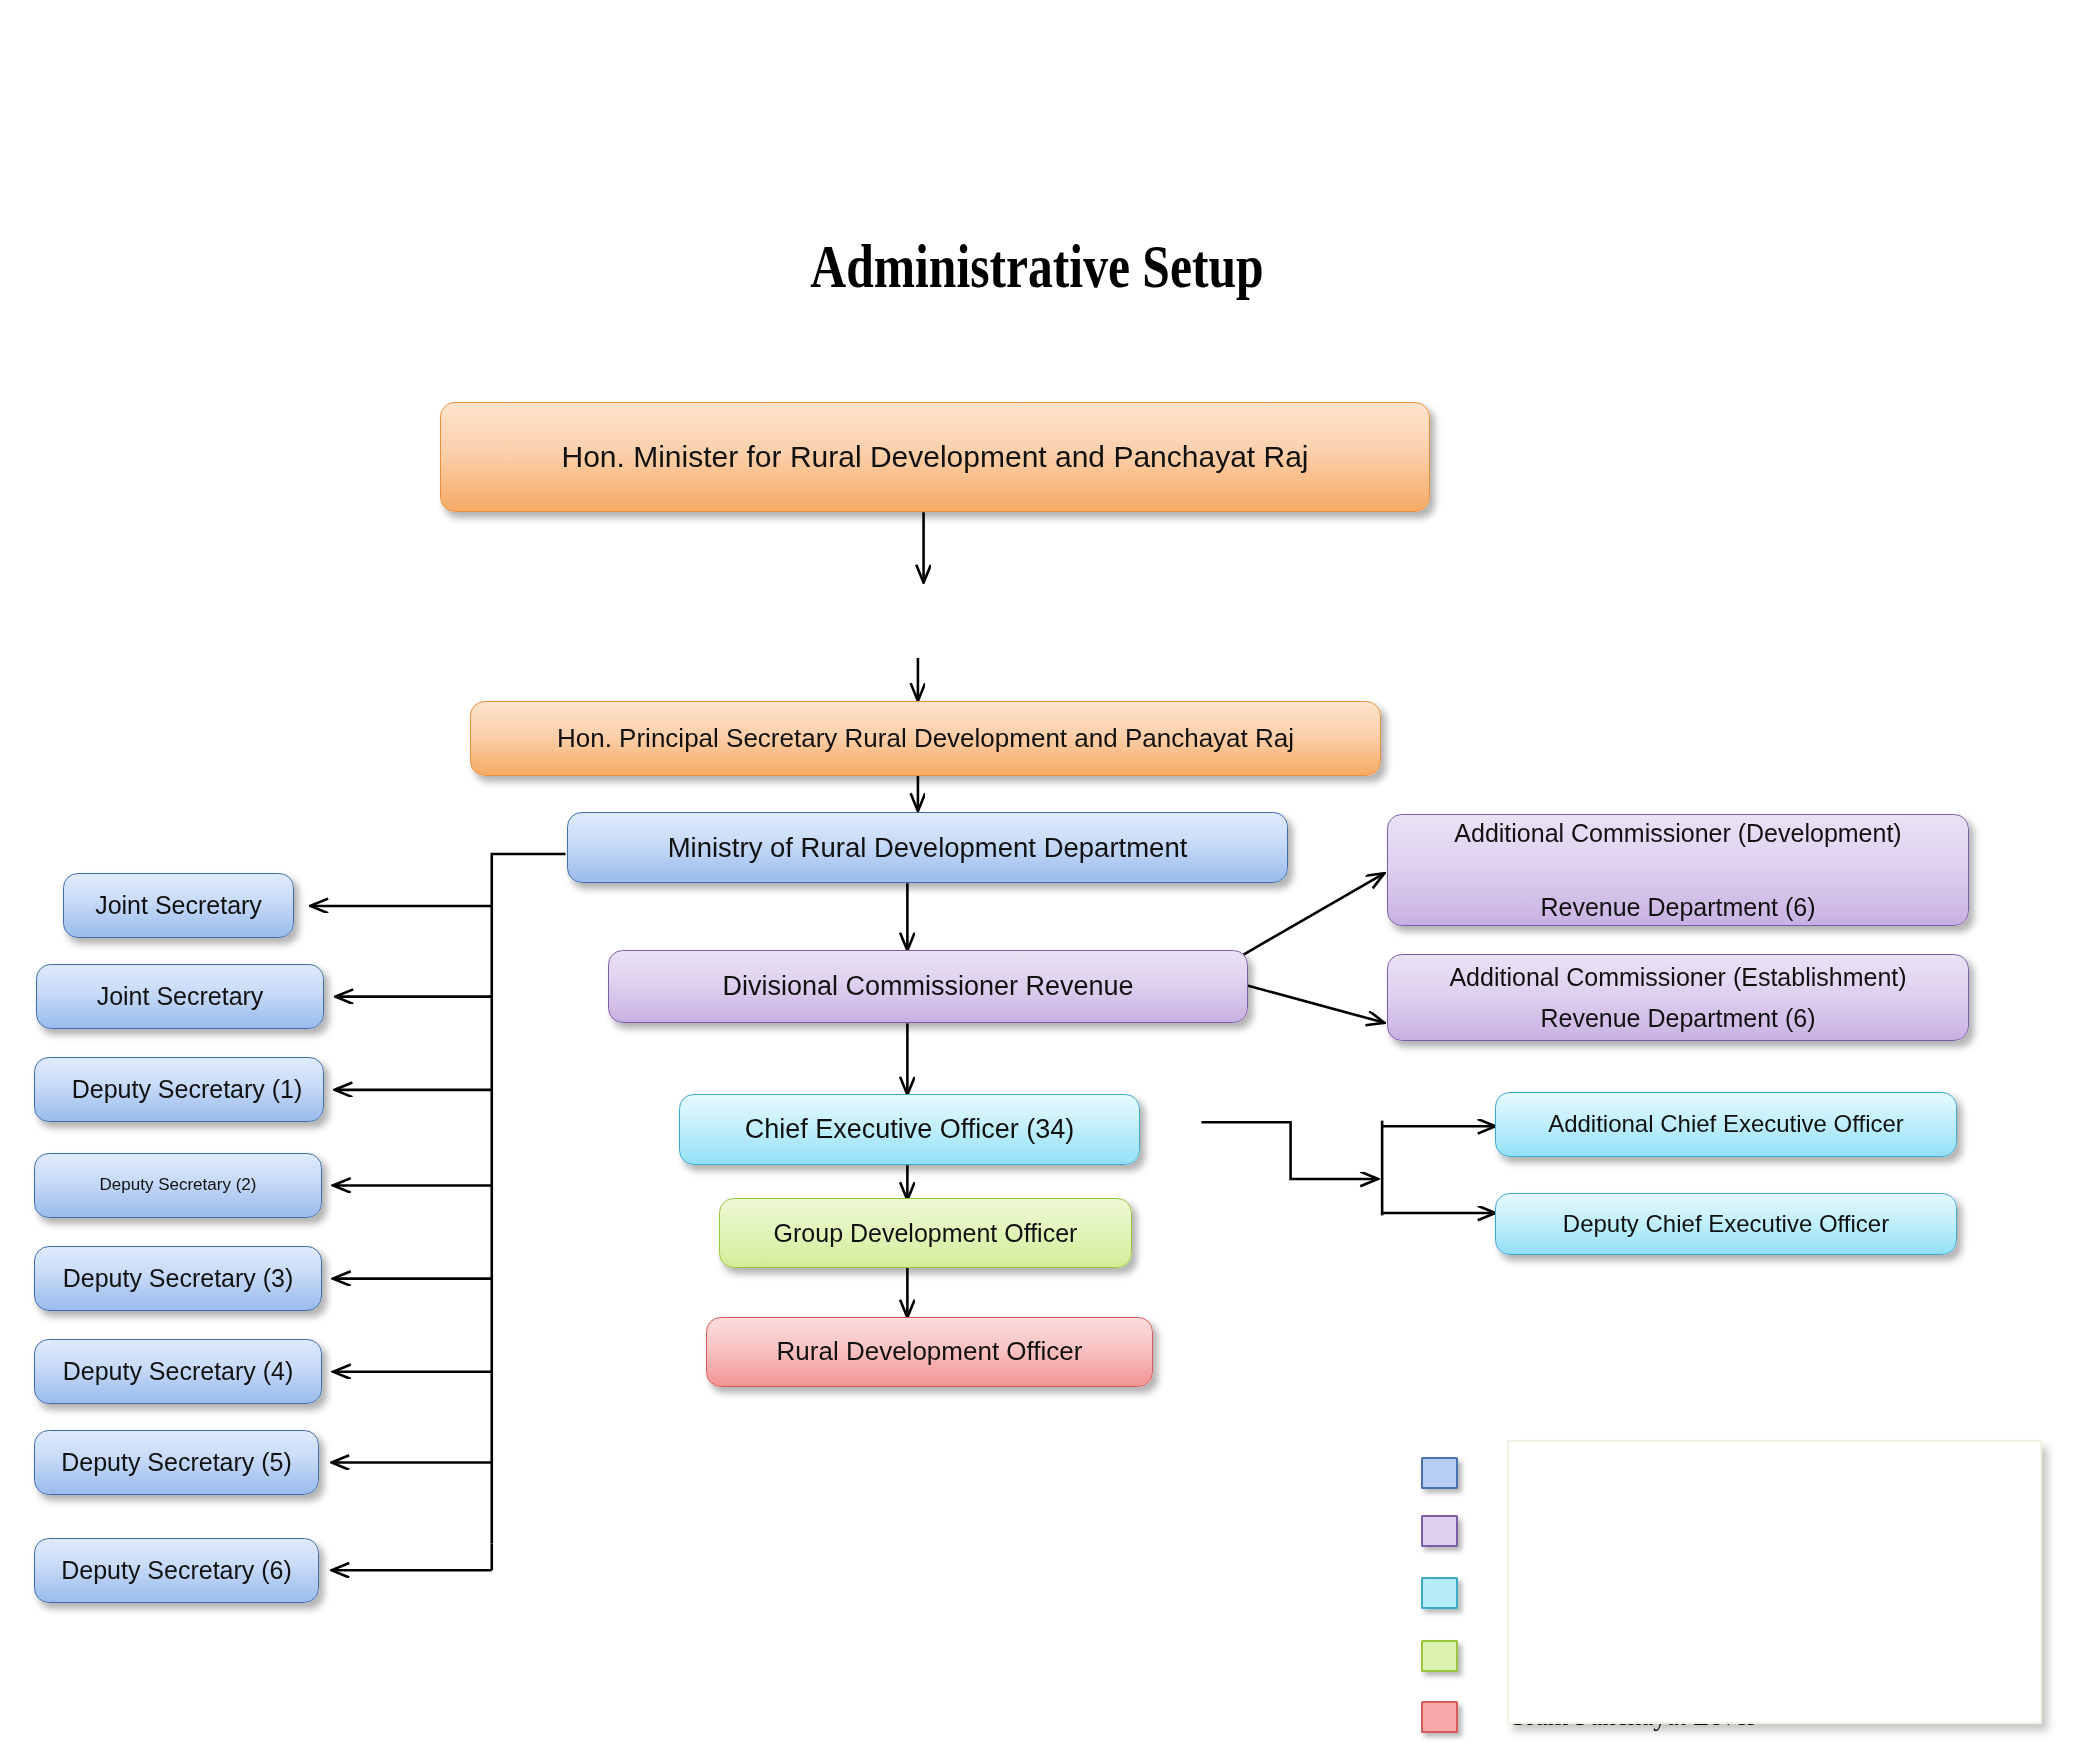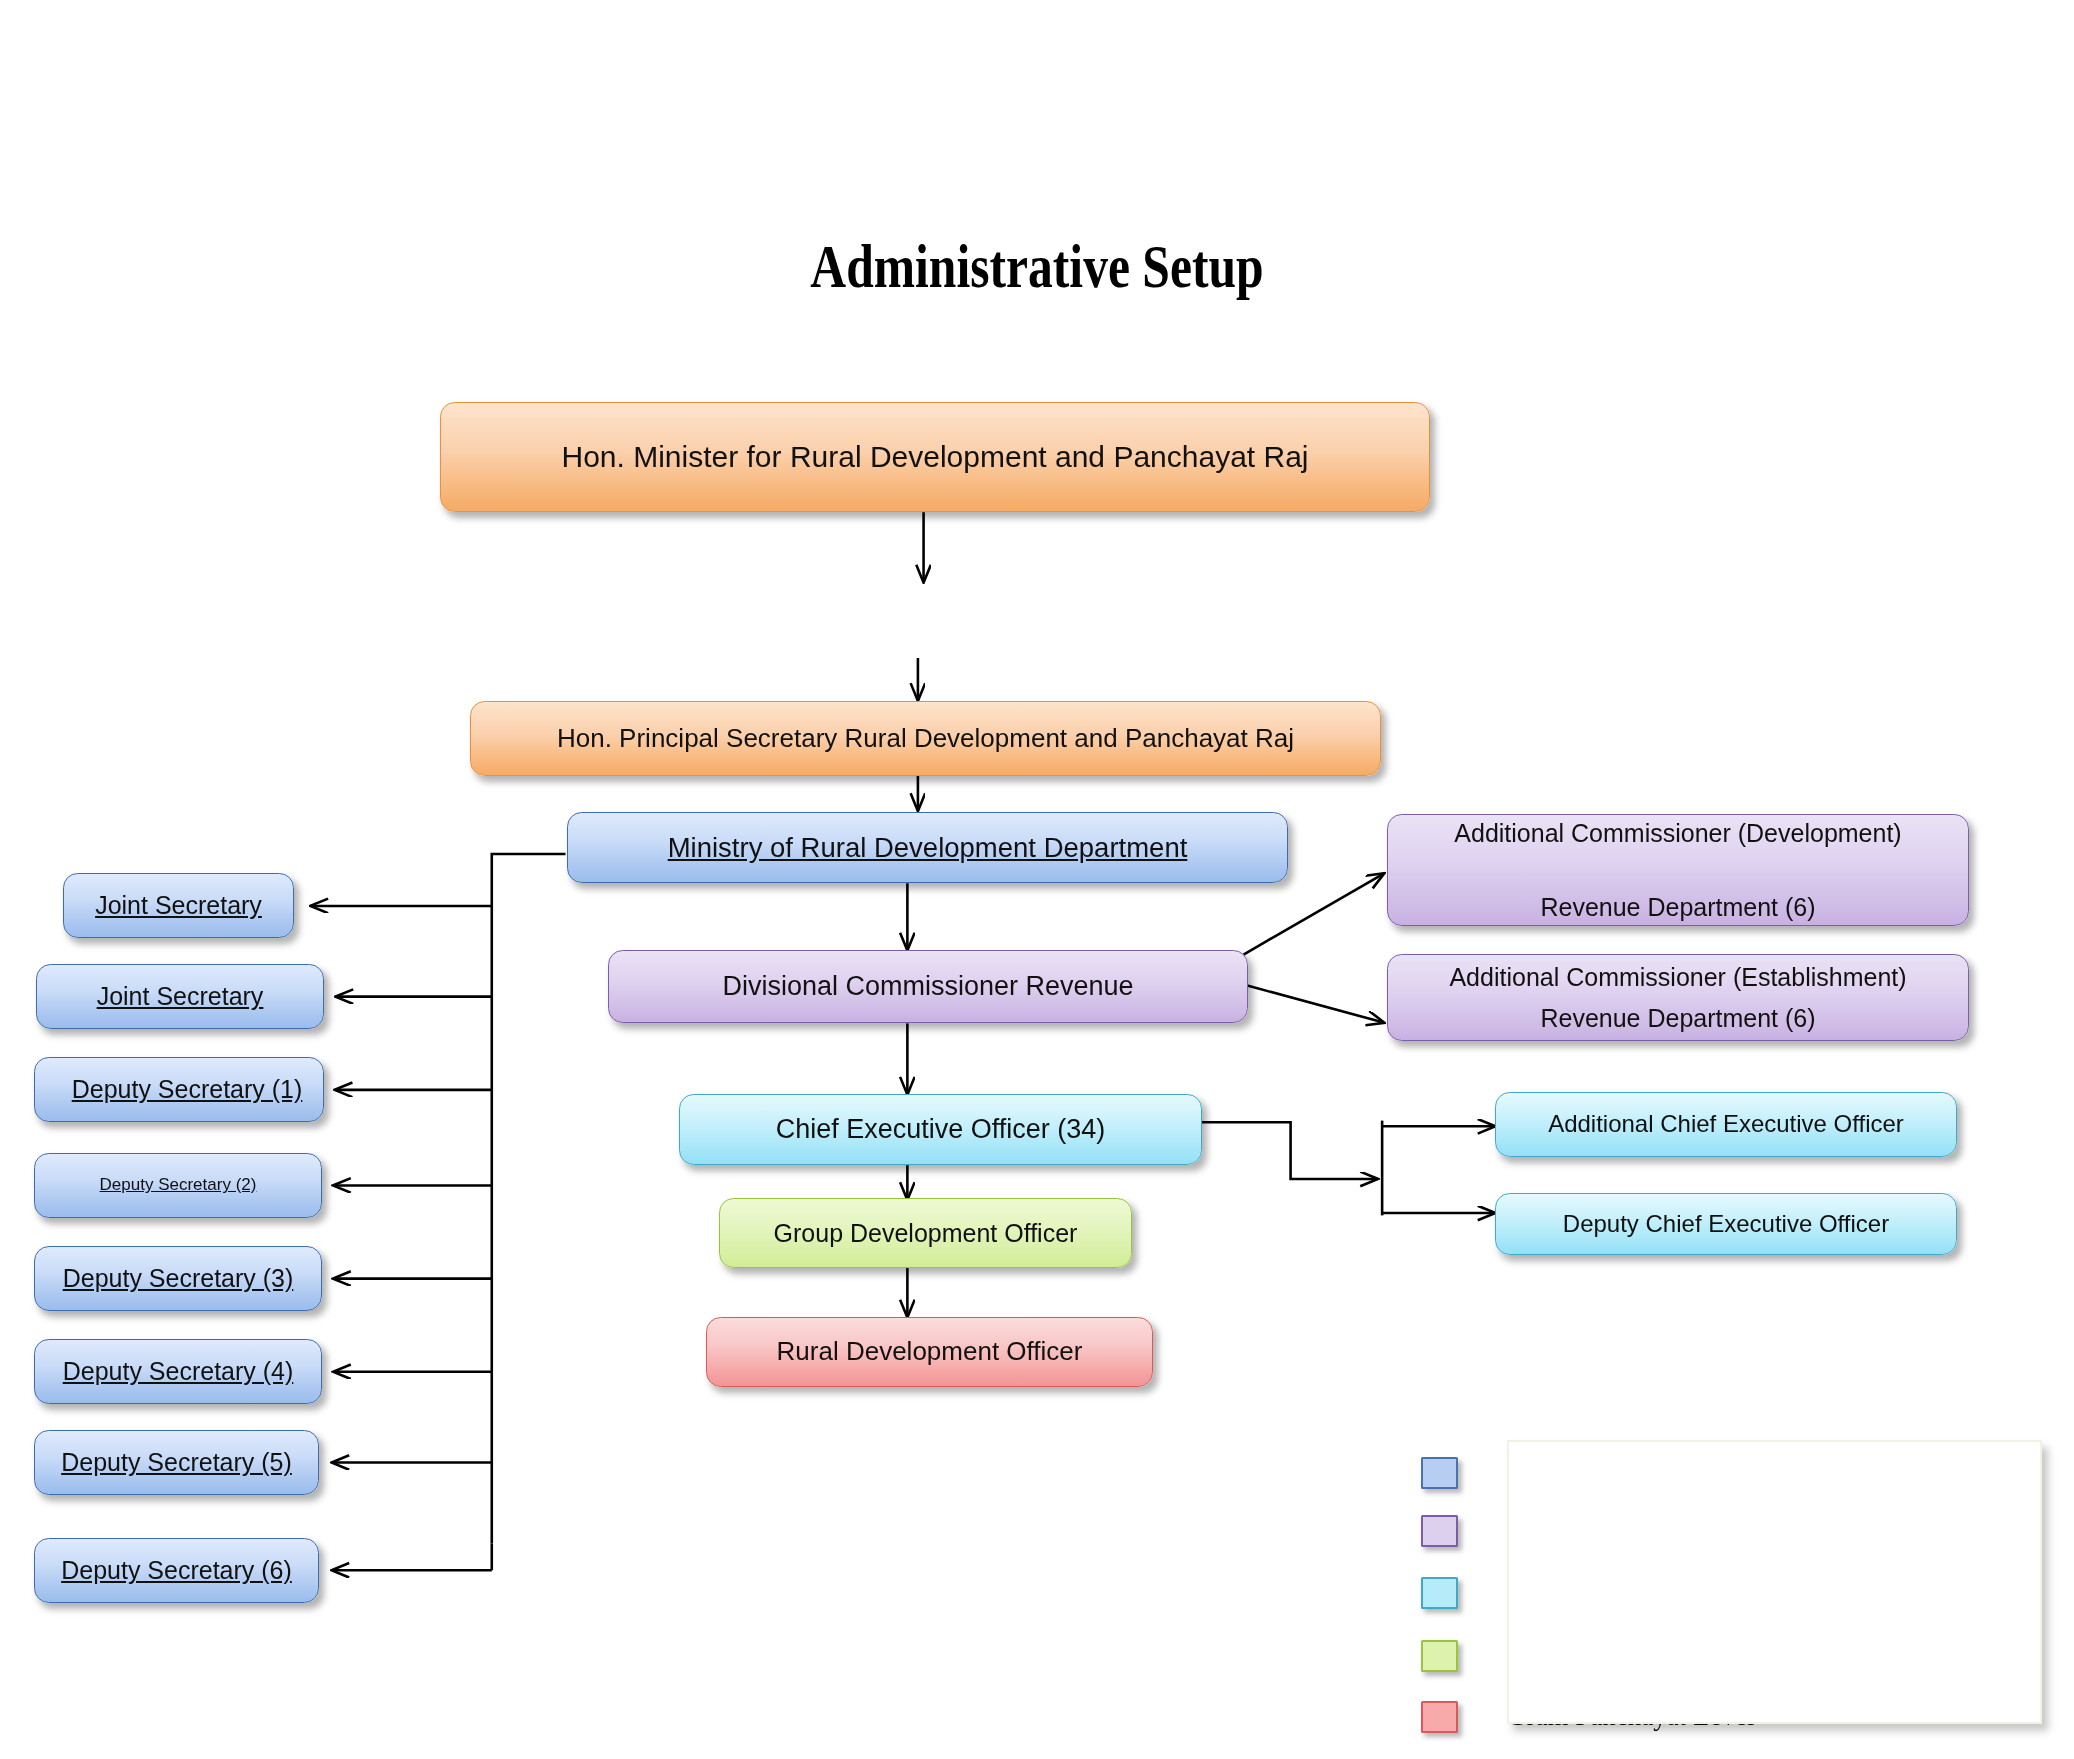--- a/index.html
+++ b/index.html
@@ -30,21 +30,20 @@
   }
   .node span{display:block;width:100%;}
 
   .n-orange{
     background:linear-gradient(180deg,#fde4cc 0%,#fbd0ac 45%,#f8b97f 78%,#f5ab66 100%);
     border:1.6px solid #e8903c;
   }
   .n-blue{
     background:linear-gradient(180deg,#dfeafc 0%,#cadcf8 40%,#a9c6f0 80%,#9bbcec 100%);
     border:1.6px solid #3f6cab;
-    text-decoration:underline;
   }
   .n-purple{
     background:linear-gradient(180deg,#eae2f5 0%,#e0d3f0 40%,#cfbbe6 85%,#c7b0e2 100%);
     border:1.6px solid #7b5ea7;
   }
   .n-cyan{
     background:linear-gradient(180deg,#e4f9fe 0%,#ccf2fc 35%,#a5e6f8 80%,#93e0f7 100%);
     border:1.6px solid #3fa9c9;
   }
   .n-green{
@@ -139,21 +138,21 @@
   </div>
 
   <div class="node n-blue" style="left:567px;top:812px;width:721px;height:71px;font-size:27.5px;">
     <span>Ministry of Rural Development Department</span>
   </div>
 
   <div class="node n-purple" style="left:608px;top:950px;width:640px;height:73px;font-size:27px;">
     <span>Divisional Commissioner Revenue</span>
   </div>
 
-  <div class="node n-cyan" style="left:679px;top:1094px;width:523px;height:71px;font-size:27px;">
+  <div class="node n-cyan" style="left:679px;top:1094px;width:461px;height:71px;font-size:27px;">
     <span>Chief Executive Officer (34)</span>
   </div>
 
   <div class="node n-green" style="left:719px;top:1198px;width:413px;height:70px;font-size:25px;">
     <span>Group Development Officer</span>
   </div>
 
   <div class="node n-red" style="left:706px;top:1317px;width:447px;height:70px;font-size:26px;">
     <span>Rural Development Officer</span>
   </div>

